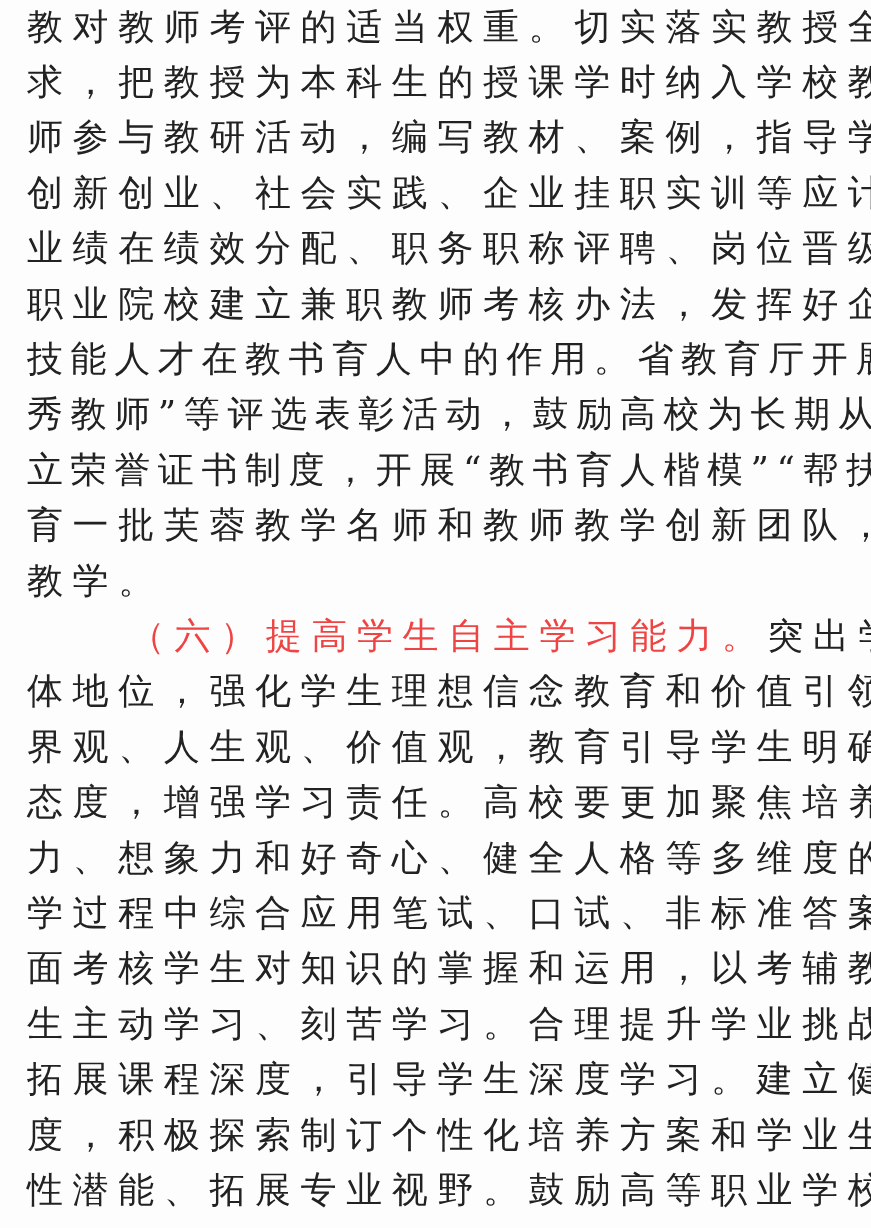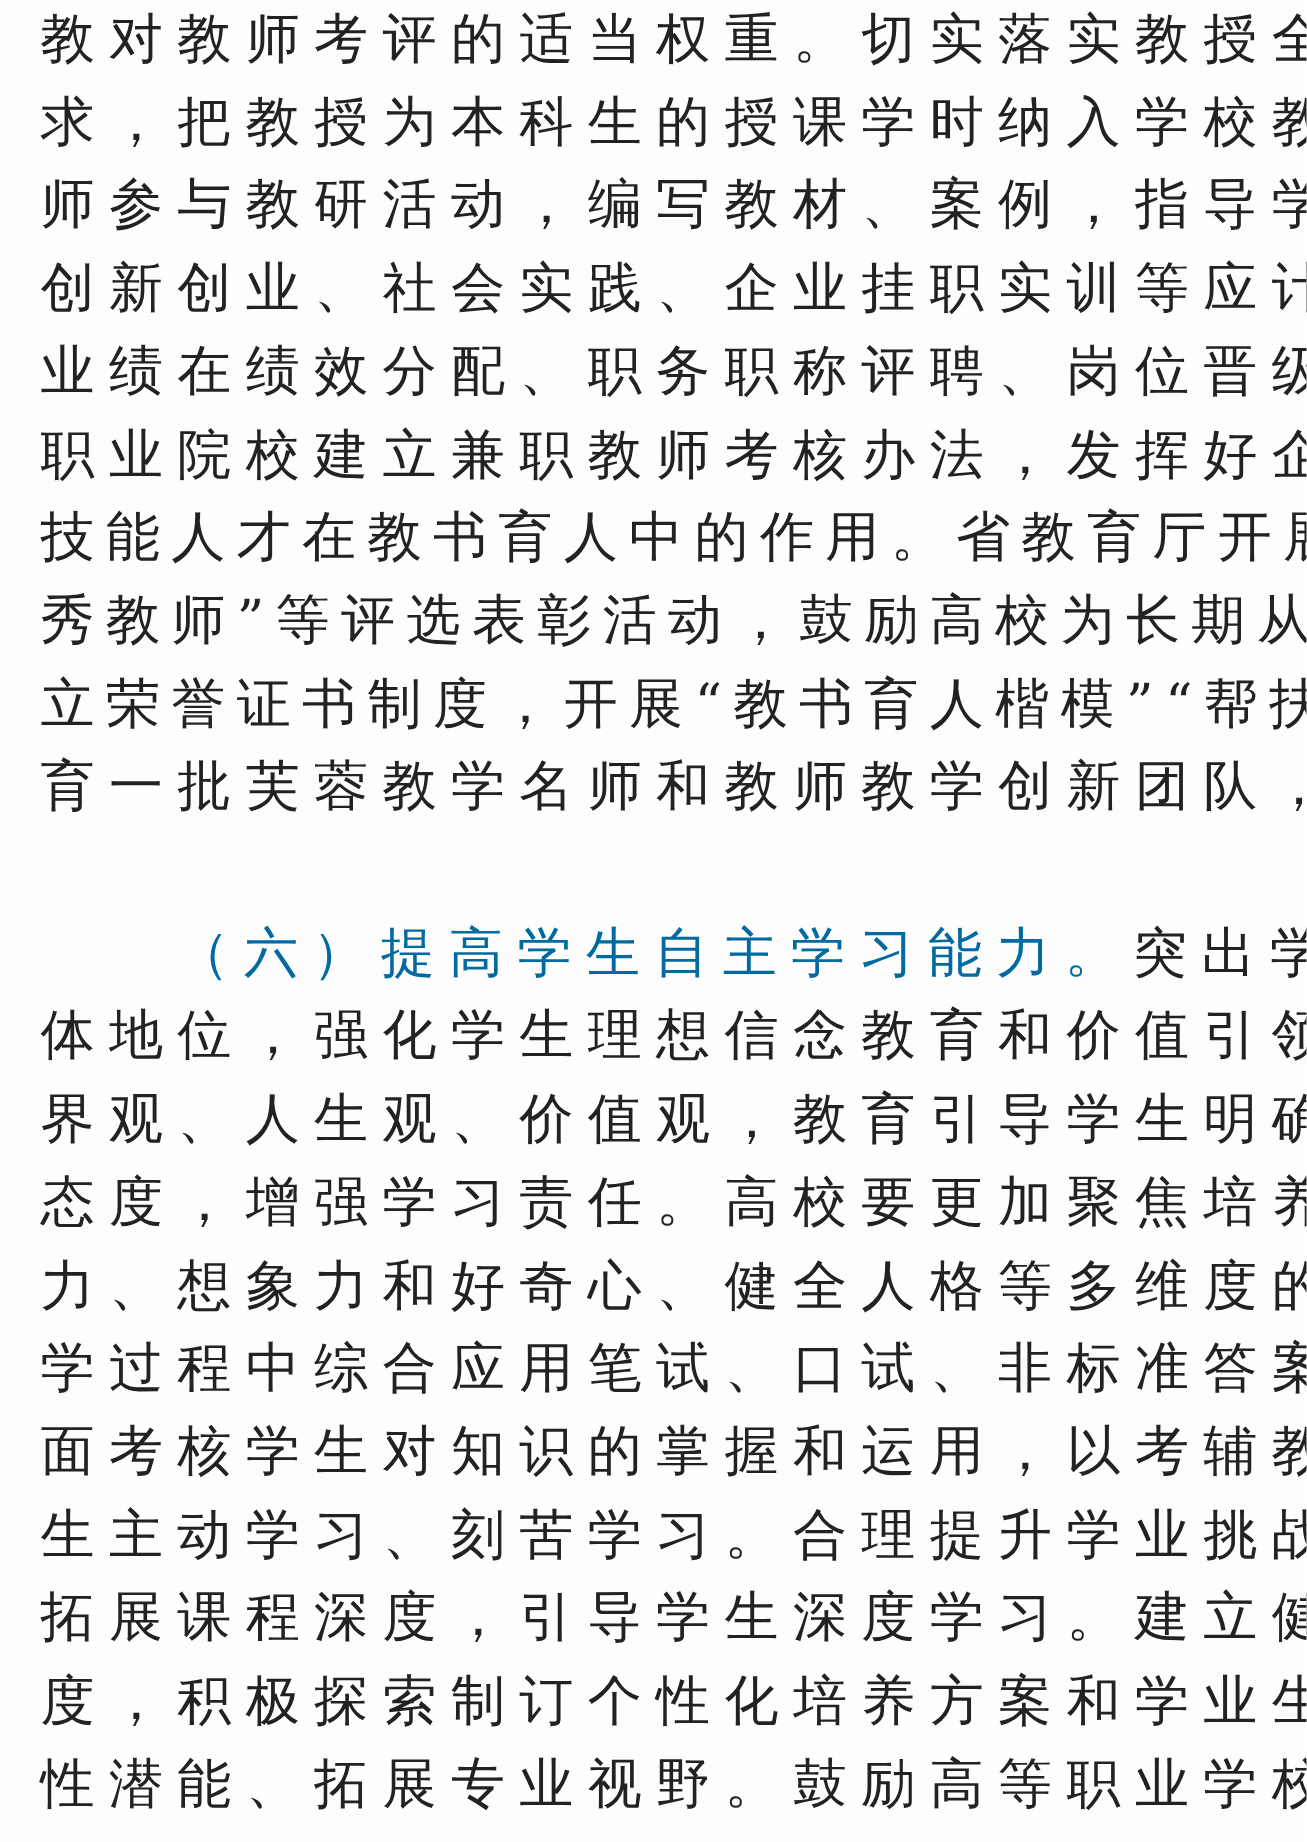--- a/index.html
+++ b/index.html
@@ -29,41 +29,43 @@
     font-family: "DejaVu Serif", "Liberation Serif", serif;
     font-size: 36px;
     line-height: 50px;
     color: #222222;
     white-space: nowrap;
     letter-spacing: 9.6px;
     transform-origin: left center;
   }
   .line.heading-line .kai {
     font-family: "DejaVu Sans", "Liberation Sans", sans-serif;
-    color: #0369a1;
+    color: #ef4444;
+    margin-left: 12px;
   }
   .line.indent {
     left: 117px;
   }
 </style>
 </head>
 <body>
 
 <div class="page">
 
   <div class="line" style="top:2px">教对教师考评的适当权重。切实落实教授全员为本科生上课的要</div>
   <div class="line" style="top:57px">求，把教授为本科生的授课学时纳入学校教学评估指标体系。教</div>
   <div class="line" style="top:112px">师参与教研活动，编写教材、案例，指导学生毕业设计、就业、</div>
   <div class="line" style="top:168px">创新创业、社会实践、企业挂职实训等应计入工作量。突出教学</div>
   <div class="line" style="top:223px">业绩在绩效分配、职务职称评聘、岗位晋级考核中的比重。鼓励</div>
   <div class="line" style="top:279px">职业院校建立兼职教师考核办法，发挥好企业工程技术人员、高</div>
   <div class="line" style="top:334px; letter-spacing:7.6px">技能人才在教书育人中的作用。省教育厅开展“徐特立教育奖”“优</div>
   <div class="line" style="top:389px; letter-spacing:7.6px">秀教师”等评选表彰活动，鼓励高校为长期从事教学工作的教师设</div>
   <div class="line" style="top:445px; letter-spacing:7.6px">立荣誉证书制度，开展“教书育人楷模”“帮扶楷模”等评选表彰，培</div>
   <div class="line" style="top:500px">育一批芙蓉教学名师和教师教学创新团队，激励教师全身心投入</div>
+  <div class="line" style="top:556px">教学。</div>
 
   <div class="line heading-line indent" style="top:611px; width:740px"><span class="kai">（六）提高学生自主学习能力。</span><span>突出学生在学风建设中的主</span></div>
 
   <div class="line" style="top:666px">体地位，强化学生理想信念教育和价值引领，牢固树立正确的世</div>
   <div class="line" style="top:722px">界观、人生观、价值观，教育引导学生明确学习目标，端正学习</div>
   <div class="line" style="top:777px">态度，增强学习责任。高校要更加聚焦培养学生的探究和推理能</div>
   <div class="line" style="top:833px">力、想象力和好奇心、健全人格等多维度的综合性科学素养。教</div>
   <div class="line" style="top:888px">学过程中综合应用笔试、口试、非标准答案考试等多种形式，全</div>
   <div class="line" style="top:943px">面考核学生对知识的掌握和运用，以考辅教、以考促学，激励学</div>
   <div class="line" style="top:999px">生主动学习、刻苦学习。合理提升学业挑战度、增加课程难度、</div>

